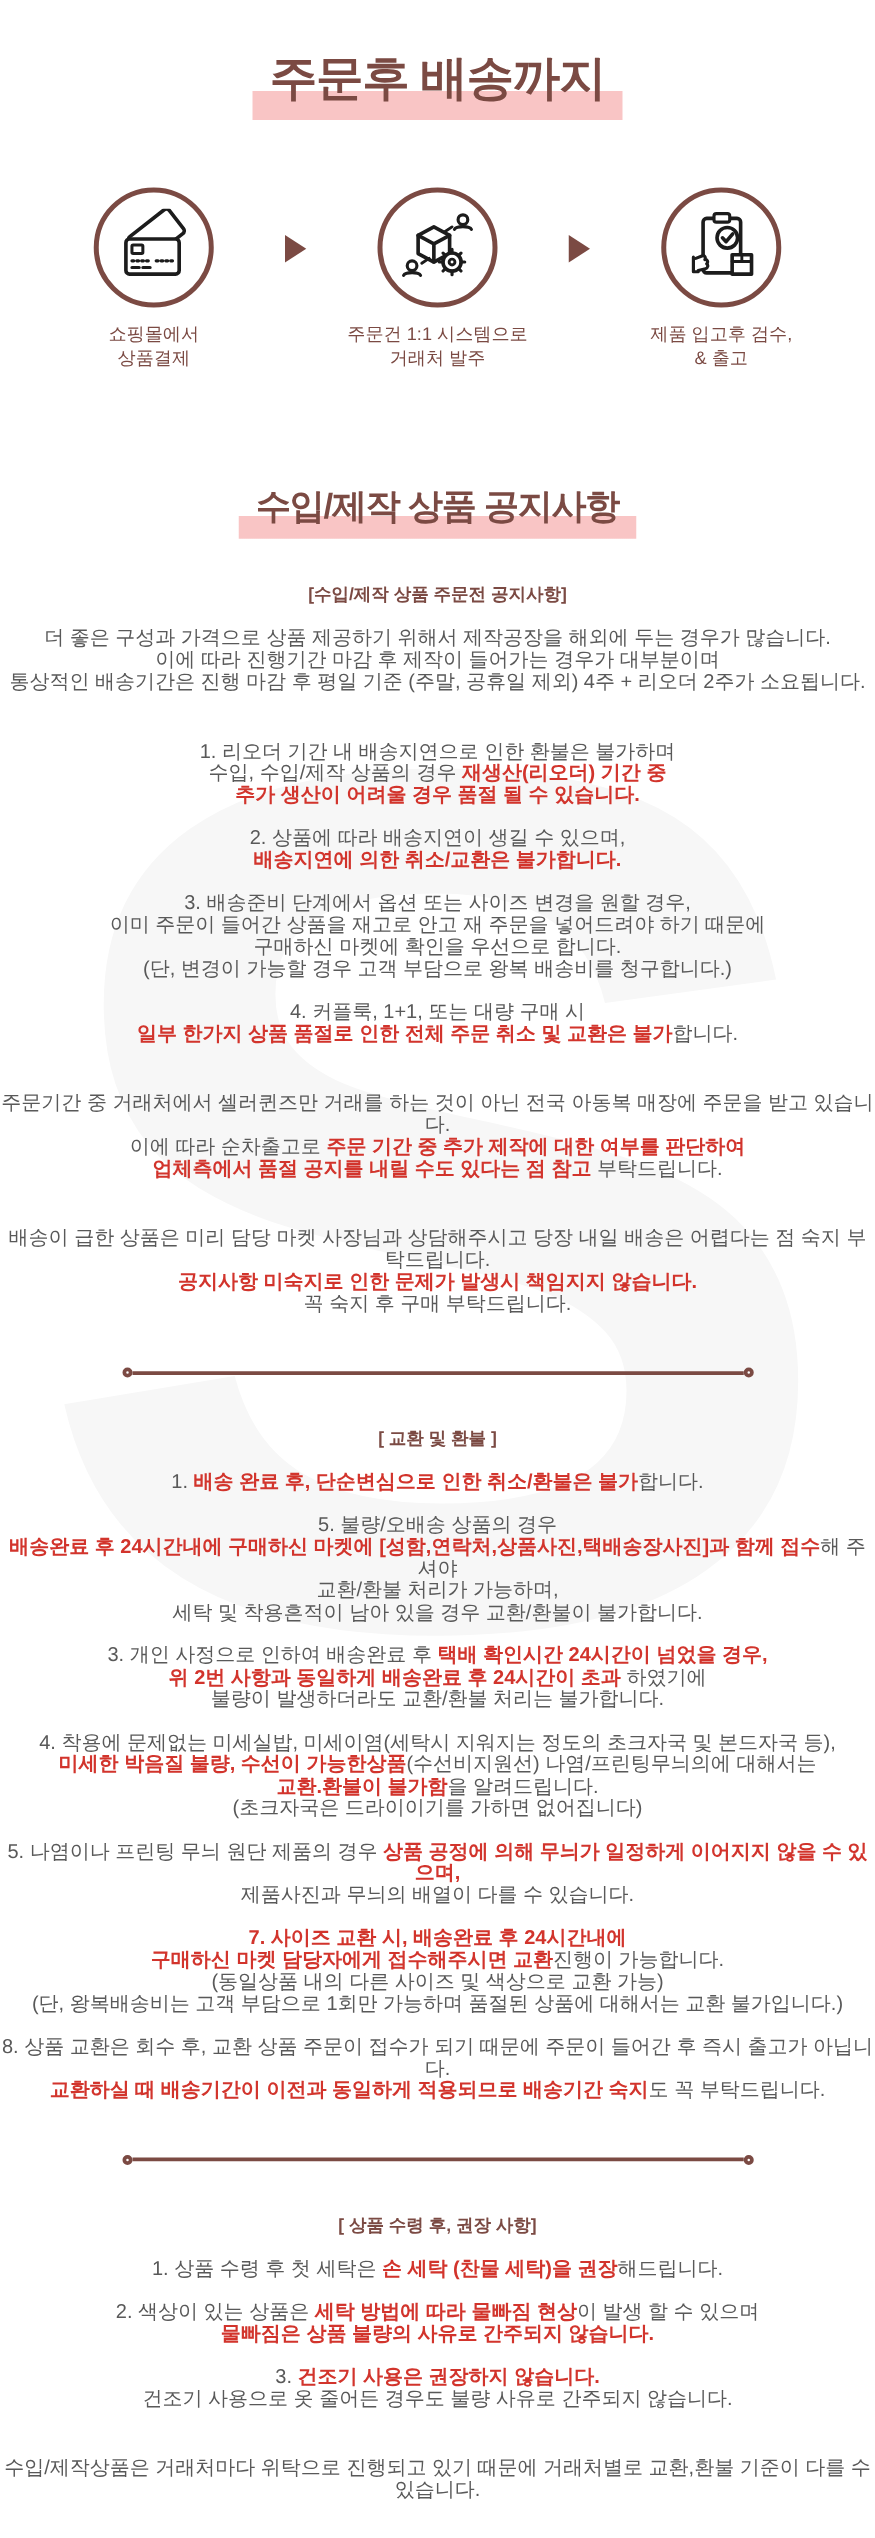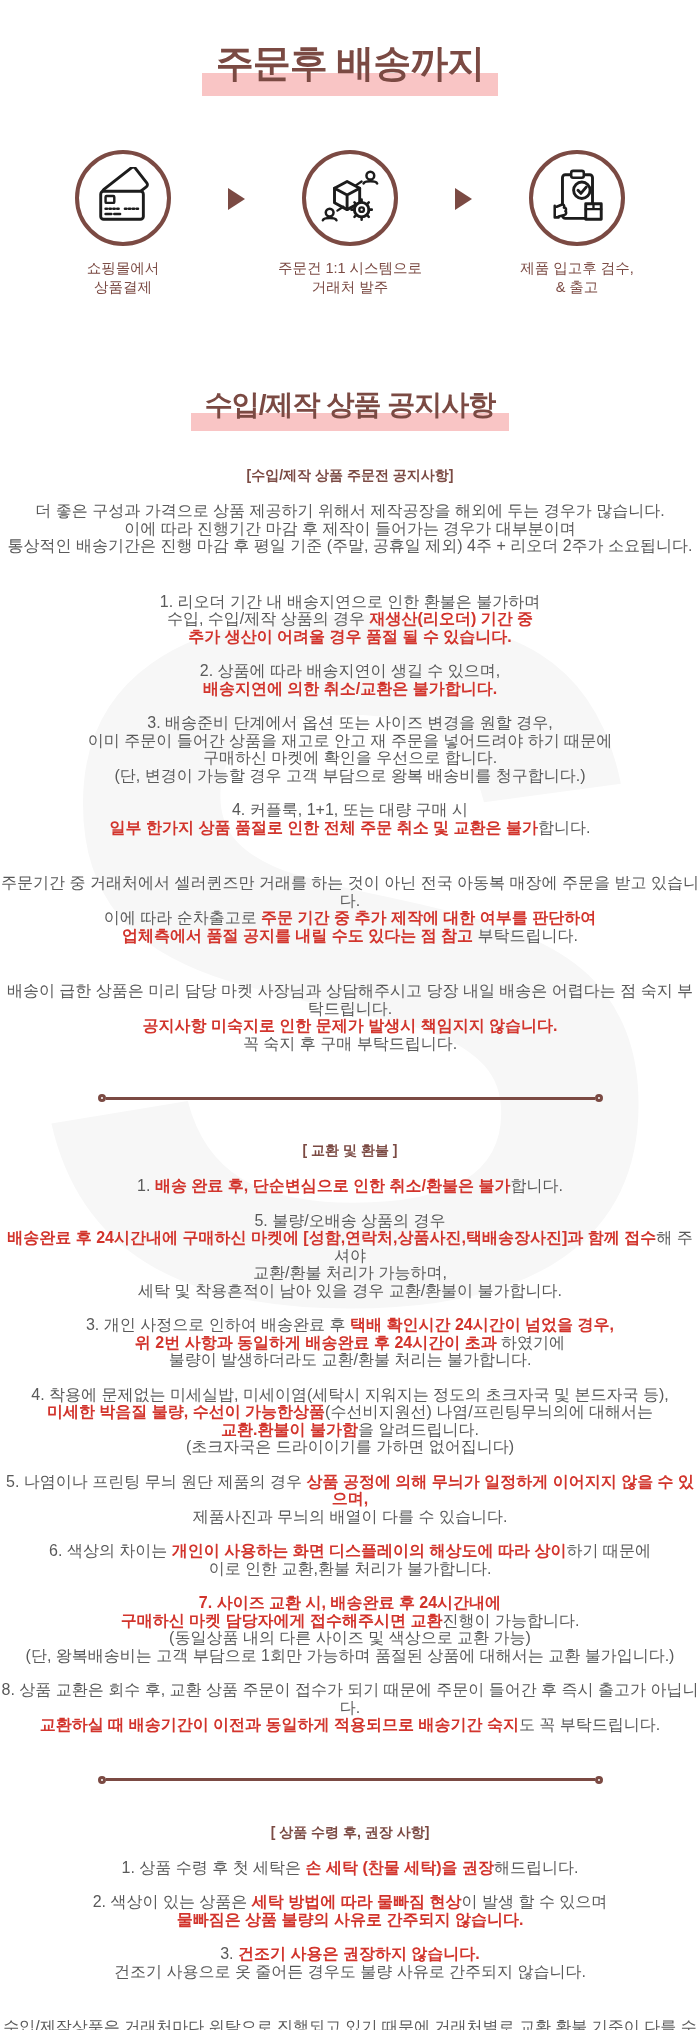--- a/index.html
+++ b/index.html
@@ -214,24 +214,20 @@
           <div class="line"><span class="seg">4. 착용에 문제없는 미세실밥, 미세이염(세탁시 지워지는 정도의 초크자국 및 본드자국 등),</span></div>
           <div class="line"><span class="seg red">미세한 박음질 불량, 수선이 가능한상품</span><span class="seg">(수선비지원선) 나염/프린팅무늬의에 대해서는</span></div>
           <div class="line"><span class="seg red">교환.환불이 불가함</span><span class="seg">을 알려드립니다.</span></div>
           <div class="line"><span class="seg">(초크자국은 드라이이기를 가하면 없어집니다)</span></div>
         </div>
         <div class="block">
           <div class="line"><span class="seg">5. 나염이나 프린팅 무늬 원단 제품의 경우 </span><span class="seg red">상품 공정에 의해 무늬가 일정하게 이어지지 않을 수 있으며,</span></div>
           <div class="line"><span class="seg">제품사진과 무늬의 배열이 다를 수 있습니다.</span></div>
         </div>
         <div class="block">
-          <div class="line"><span class="seg">6. 색상의 차이는 </span><span class="seg red">개인이 사용하는 화면 디스플레이의 해상도에 따라 상이</span><span class="seg">하기 때문에</span></div>
-          <div class="line"><span class="seg">이로 인한 교환,환불 처리가 불가합니다.</span></div>
-        </div>
-        <div class="block">
           <div class="line"><span class="seg red">7. 사이즈 교환 시, 배송완료 후 24시간내에</span></div>
           <div class="line"><span class="seg red">구매하신 마켓 담당자에게 접수해주시면 교환</span><span class="seg">진행이 가능합니다.</span></div>
           <div class="line"><span class="seg">(동일상품 내의 다른 사이즈 및 색상으로 교환 가능)</span></div>
           <div class="line"><span class="seg">(단, 왕복배송비는 고객 부담으로 1회만 가능하며 품절된 상품에 대해서는 교환 불가입니다.)</span></div>
         </div>
         <div class="block">
           <div class="line"><span class="seg">8. 상품 교환은 회수 후, 교환 상품 주문이 접수가 되기 때문에 주문이 들어간 후 즉시 출고가 아닙니다.</span></div>
           <div class="line"><span class="seg red">교환하실 때 배송기간이 이전과 동일하게 적용되므로 배송기간 숙지</span><span class="seg">도 꼭 부탁드립니다.</span></div>
         </div>
       </section>

